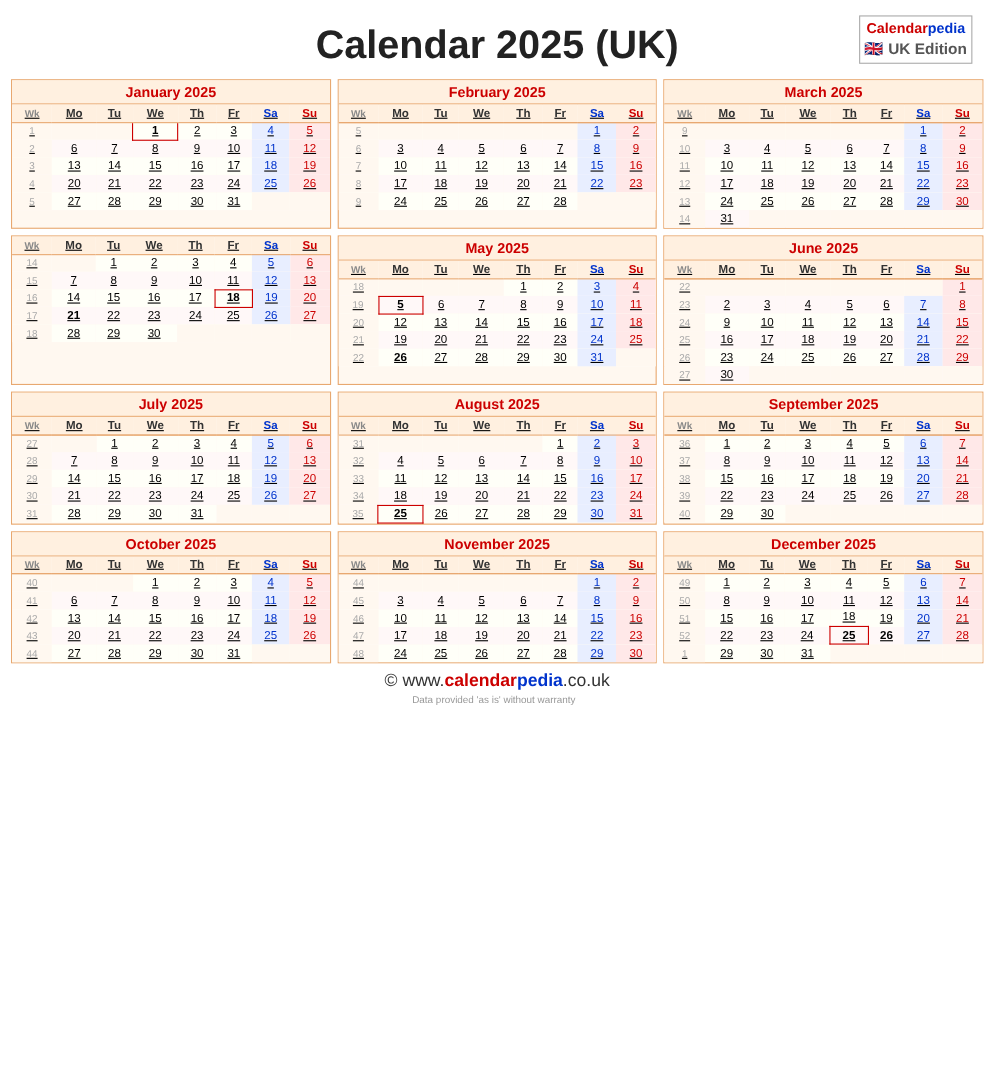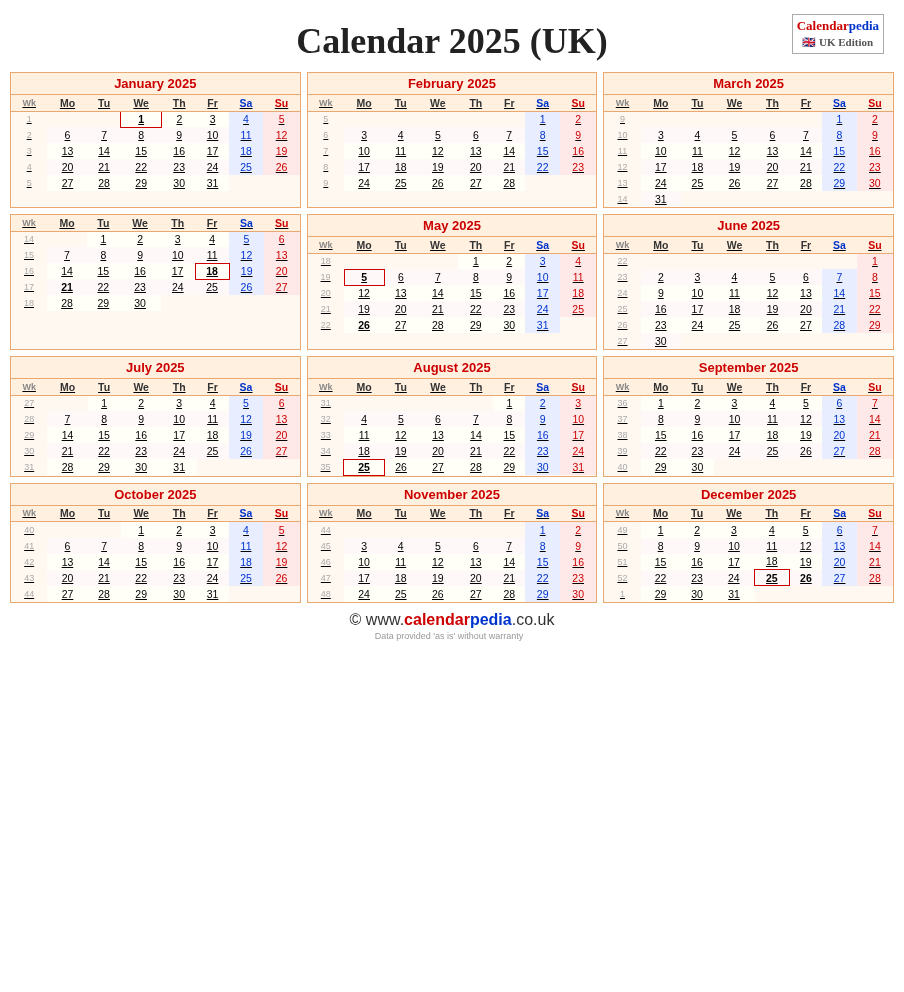--- a/index.html
+++ b/index.html
@@ -10,36 +10,35 @@
       min-height: 992px;
       padding: 10px;
     }
     .page-title {
       text-align: center;
       font-size: 36px;
       font-weight: bold;
       color: #222;
       padding: 10px 0 4px 0;
       position: relative;
-      font-family: Liberation Serif, serif;
     }
     .logo {
       position: absolute;
       right: 10px;
       top: 4px;
       font-size: 11px;
       text-align: center;
       border: 1px solid #aaa;
       padding: 2px 4px;
       color: #555;
       line-height: 1.4;
     }
     .logo .cal { color: #cc0000; font-weight: bold; font-size: 13px; }
     .logo .pedia { color: #0033cc; font-weight: bold; font-size: 13px; }
-    .logo .edition { font-size: 11px; color: #555; text-align: right; }
+    .logo .edition { font-size: 14px; color: #555; text-align: right; }
     .calendars-grid {
       display: grid;
       grid-template-columns: repeat(3, 1fr);
       gap: 6px;
       margin-top: 6px;
     }
     .month-block {
       border: 1px solid #e8a870;
       background: #fff8f0;
     }

